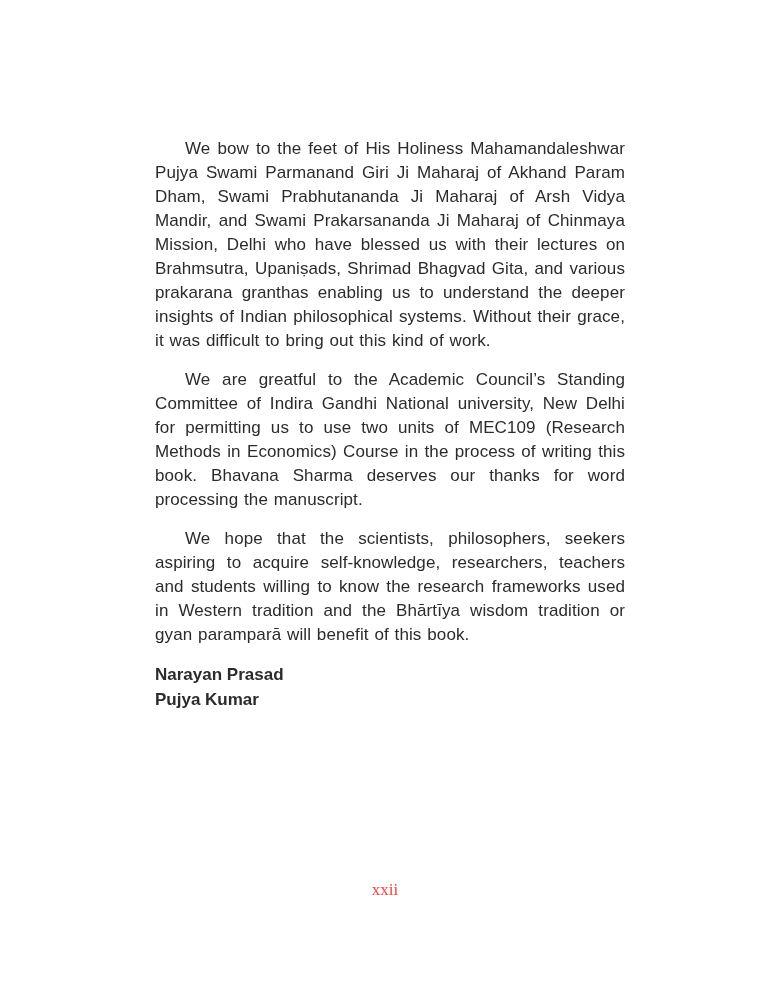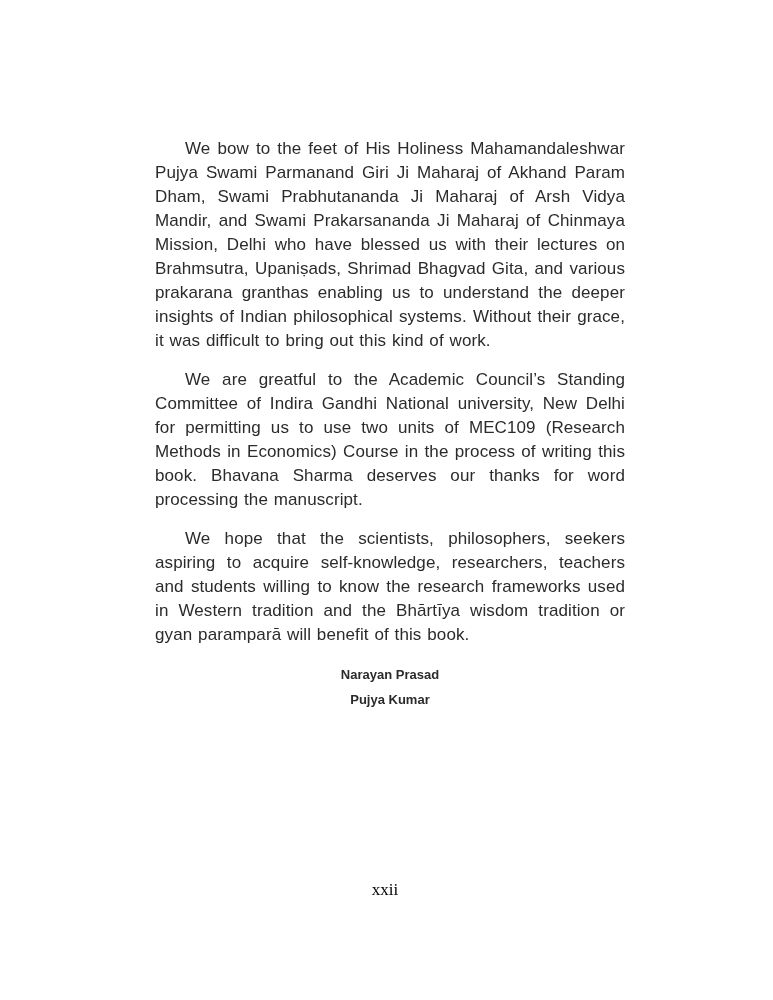--- a/index.html
+++ b/index.html
@@ -27,34 +27,34 @@
     margin: 0 0 15px 0;
     font-size: 17px;
     line-height: 24px;
     text-align: justify;
     text-indent: 30px;
     letter-spacing: 0.1px;
     word-spacing: 1px;
   }
   .signatures {
     margin-top: 7px;
-    text-align: center;
+    text-align: left;
     font-weight: bold;
-    font-size: 13px;
+    font-size: 17px;
     line-height: 25px;
   }
   .page-number {
     position: absolute;
     left: 155px;
     top: 880px;
     width: 460px;
     text-align: center;
     font-family: "Liberation Serif", "DejaVu Serif", serif;
     font-size: 17px;
-    color: #000000;
+    color: #ef4444;
   }
 </style>
 </head>
 <body>
 
 <div class="page">
   <div class="content">
     <p class="body-para">We bow to the feet of His Holiness Mahamandaleshwar Pujya Swami Parmanand Giri Ji Maharaj of Akhand Param Dham, Swami Prabhutananda Ji Maharaj of Arsh Vidya Mandir, and Swami Prakarsananda Ji Maharaj of Chinmaya Mission, Delhi who have blessed us with their lectures on Brahmsutra, Upaniṣads, Shrimad Bhagvad Gita, and various prakarana granthas enabling us to understand the deeper insights of Indian philosophical systems. Without their grace, it was difficult to bring out this kind of work.</p>
     <p class="body-para">We are greatful to the Academic Council’s Standing Committee of Indira Gandhi National university, New Delhi for permitting us  to use two units of MEC109 (Research Methods in Economics) Course in the process of writing this book. Bhavana Sharma deserves our thanks for word processing the manuscript.</p>
     <p class="body-para">We hope that the scientists, philosophers, seekers aspiring to acquire self-knowledge, researchers, teachers and students willing to know the research frameworks used in Western tradition and the Bhārtīya wisdom tradition or gyan paramparā will benefit of this book.</p>

